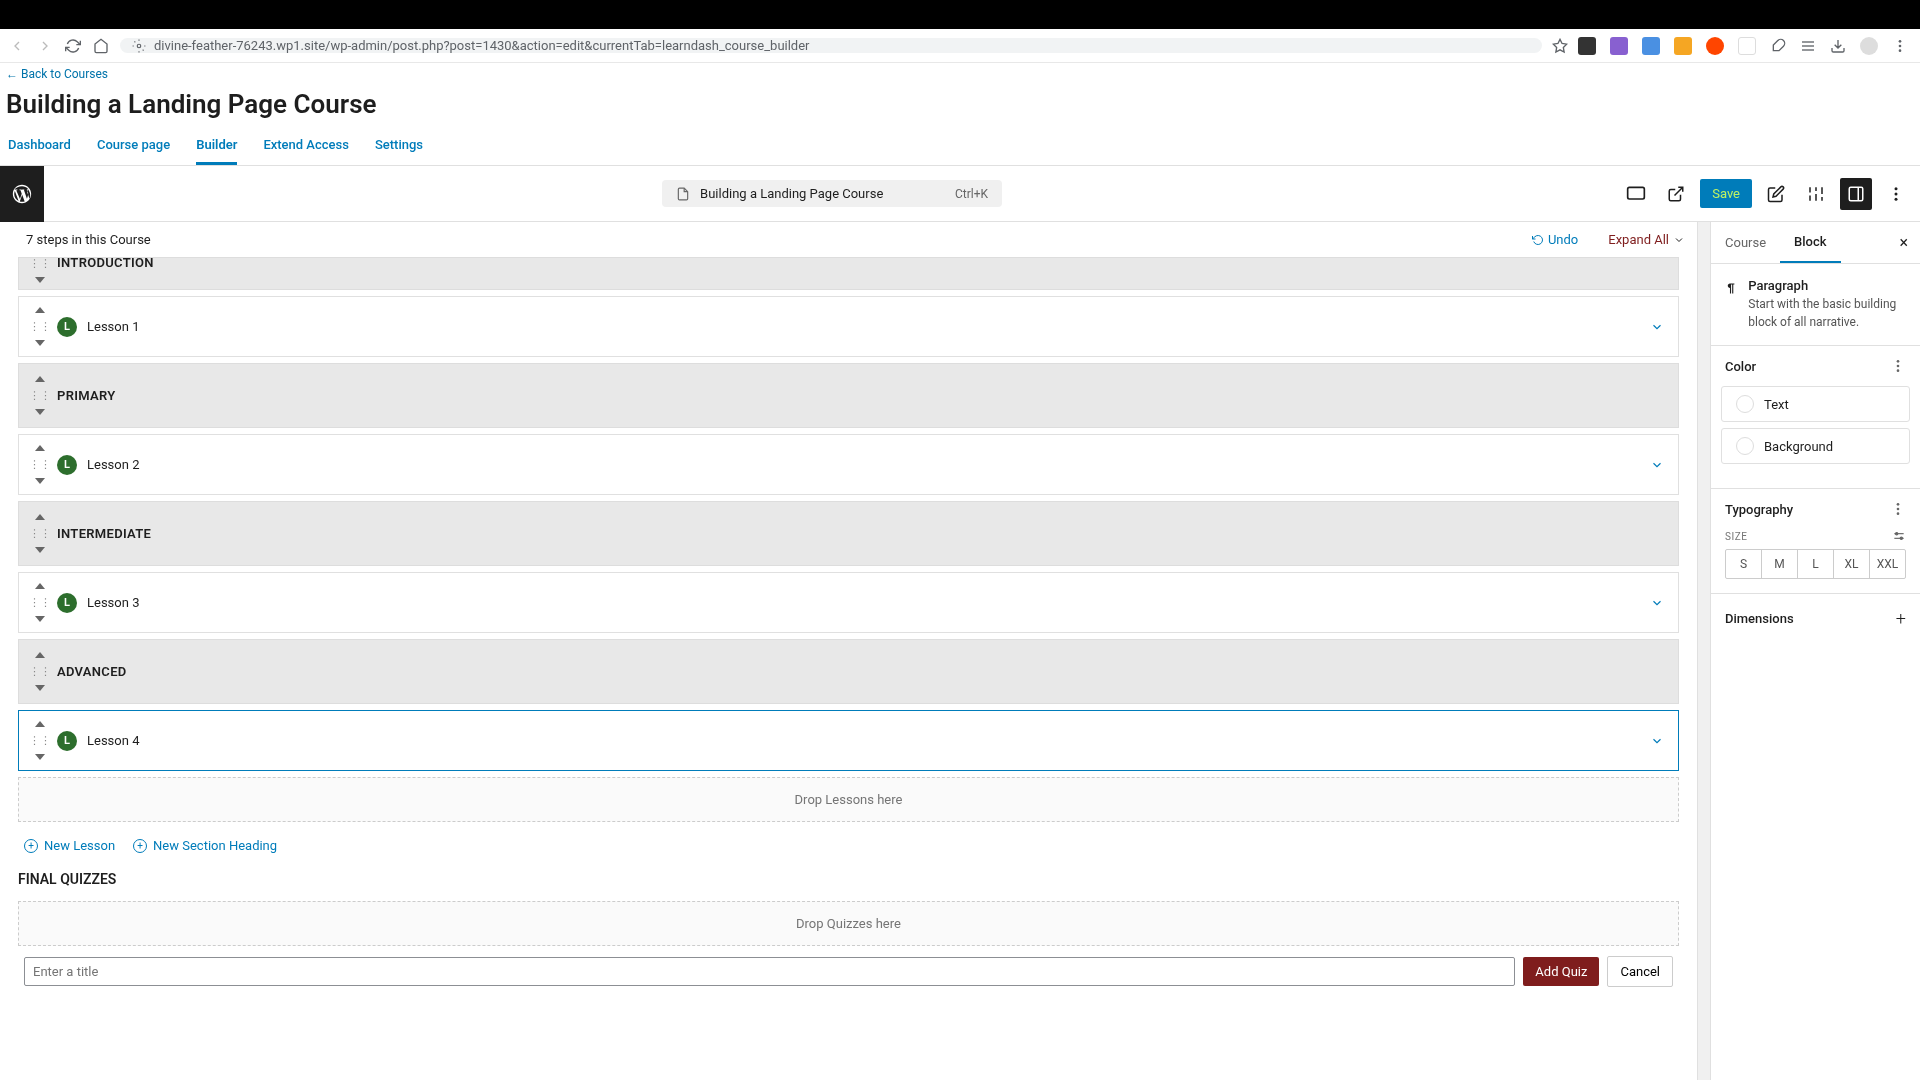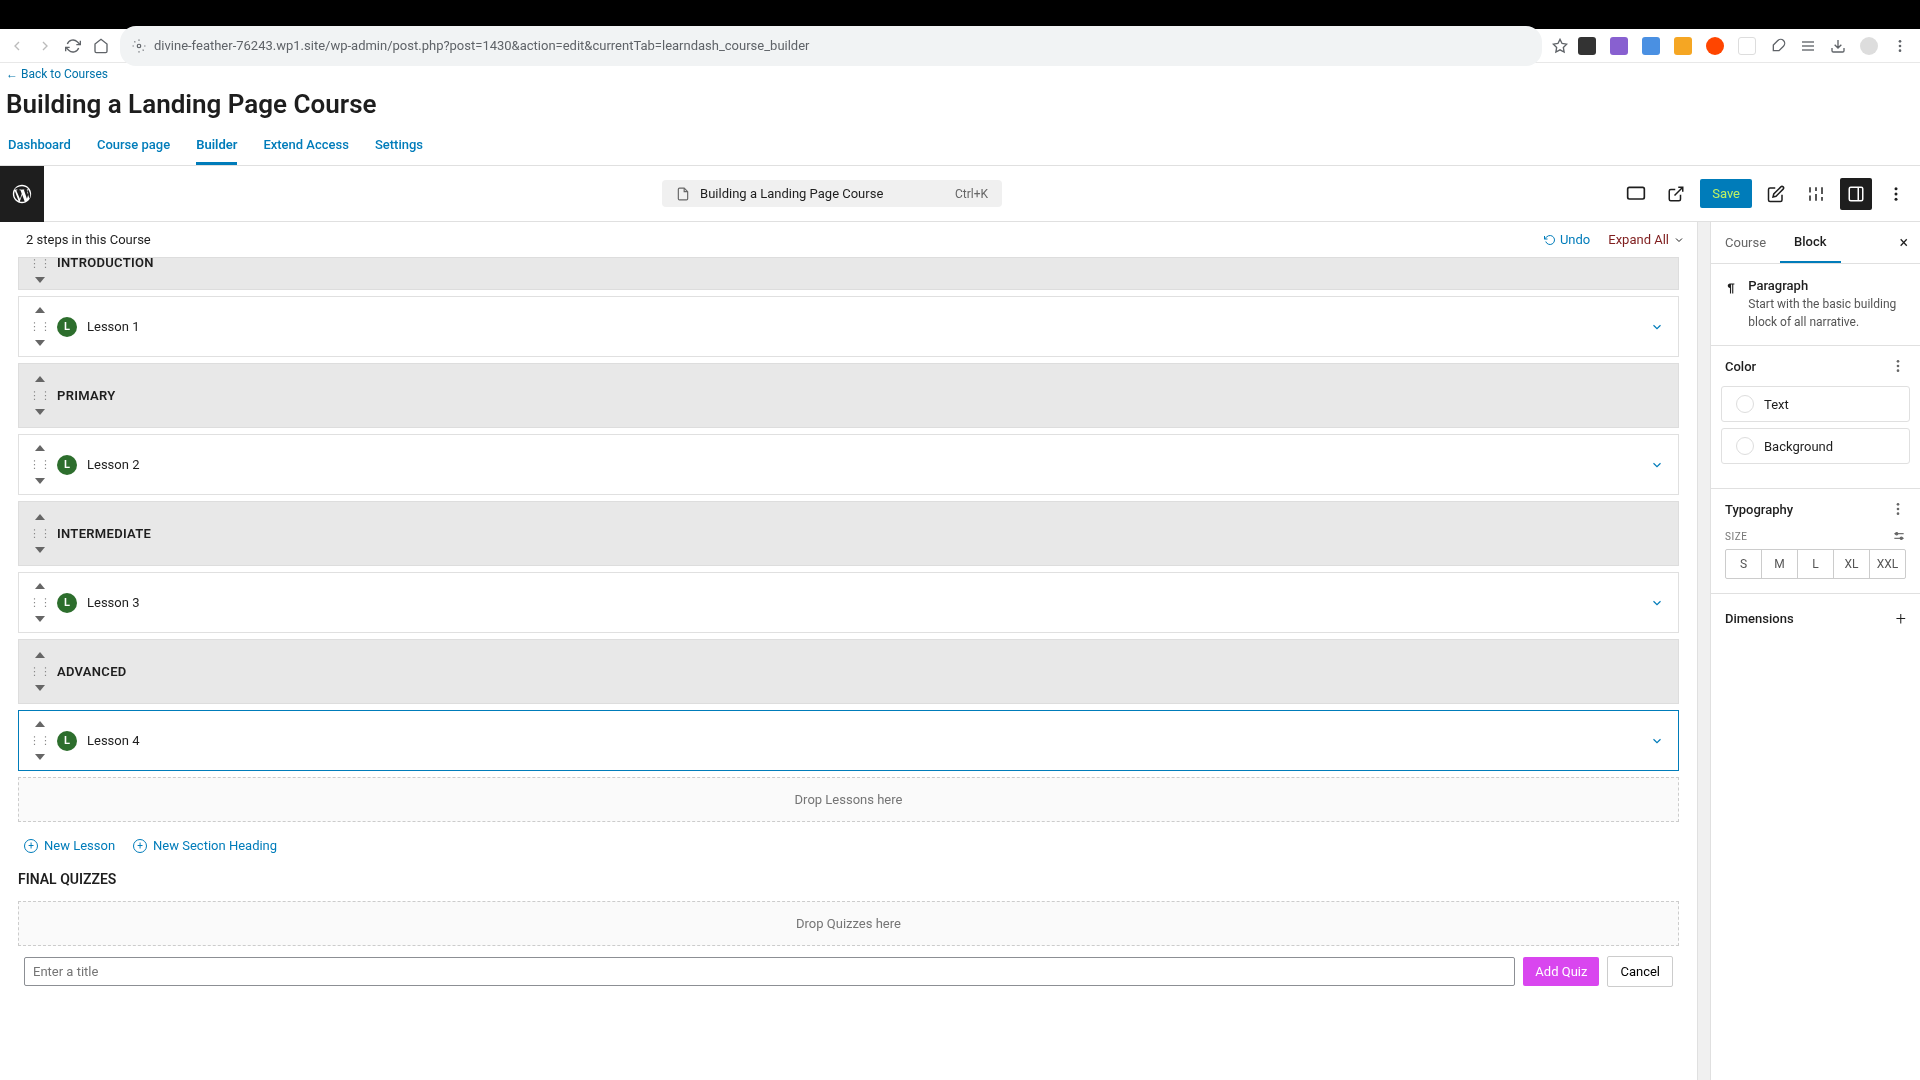--- a/index.html
+++ b/index.html
@@ -1,21 +1,21 @@
 <!DOCTYPE html>
 <html><head>
 <meta charset="utf-8">
 <style>
 *{margin:0;padding:0;box-sizing:border-box;font-family:-apple-system,BlinkMacSystemFont,"Segoe UI",Roboto,sans-serif}
 body{background:#fff;font-size:13px;color:#1e1e1e;overflow:hidden}
 .browser-chrome{height:29px;background:#000}
 .browser-bar{height:34px;background:#fff;display:flex;align-items:center;padding:0 8px;gap:10px;border-bottom:1px solid #e8e8e8}
 .nav-arrow{width:18px;height:18px;display:flex;align-items:center;justify-content:center;cursor:pointer}
 .nav-arrow svg{width:16px;height:16px}
-.addr-bar{flex:1;display:flex;align-items:center;background:#f1f3f4;border-radius:16px;height:40px;padding:0 12px;gap:8px;color:#5f6368;font-size:13px}
+.addr-bar{flex:1;display:flex;align-items:center;background:#f1f3f4;border-radius:16px;height:15px;padding:0 12px;gap:8px;color:#5f6368;font-size:13px}
 .ext-icons{display:flex;gap:14px;align-items:center;margin-right:4px}
 .ext-icon{width:18px;height:18px;border-radius:3px}
 .back-link{padding:4px 6px;font-size:12px}
 .back-link a{color:#0073aa;text-decoration:none}
 .page-title{font-size:26px;font-weight:600;padding:4px 6px 10px}
 .tabs{display:flex;gap:26px;padding:0 8px;border-bottom:1px solid #e0e0e0}
 .tab{padding:8px 0 10px;color:#007cba;cursor:pointer;font-size:13px;font-weight:500}
 .tab.active{border-bottom:3px solid #007cba;font-weight:600}
 .editor-header{height:56px;display:flex;align-items:center;background:#fff;border-bottom:1px solid #e0e0e0}
 .wp-logo{width:44px;height:56px;background:#1e1e1e;display:flex;align-items:center;justify-content:center;color:#fff}
@@ -24,42 +24,42 @@
 .search-pill{display:flex;align-items:center;background:#f0f0f0;border-radius:4px;padding:6px 14px;gap:10px;min-width:340px}
 .search-pill .shortcut{margin-left:auto;color:#666;font-size:12px}
 .header-right{display:flex;align-items:center;gap:8px;padding-right:8px}
 .icon-btn{width:32px;height:32px;display:flex;align-items:center;justify-content:center;border-radius:2px;cursor:pointer}
 .icon-btn.dark{background:#1e1e1e;color:#fff}
 .save-btn{background:#007cba;color:#bef264;padding:7px 12px;border-radius:2px;border:none;font-size:13px;cursor:pointer}
 .main-area{display:flex;height:calc(100vh - 29px - 34px - 24px - 40px - 36px - 56px);position:relative}
 .builder-col{flex:1;overflow-y:auto;padding:0;border-right:1px solid #e0e0e0;position:relative}
 .scrollbar-track{width:12px;background:#f0f0f0}
 .builder-top{display:flex;justify-content:space-between;align-items:center;padding:10px 12px 10px 26px;font-size:13px}
-.builder-actions{display:flex;gap:18px;align-items:center}
+.builder-actions{display:flex;gap:30px;align-items:center}
 .undo-link{color:#007cba;display:flex;align-items:center;gap:4px;cursor:pointer}
 .expand-link{color:#7f1d1d;display:flex;align-items:center;gap:4px;cursor:pointer}
 .section-header{background:#e8e8e8;padding:12px 14px;display:flex;align-items:center;gap:10px;border:1px solid #ddd;margin:0 18px;position:relative}
 .section-header.cut{padding-top:0;padding-bottom:6px}
 .section-title{font-weight:600;font-size:13px;letter-spacing:0.3px}
 .lesson-row{background:#fff;border:1px solid #e0e0e0;margin:6px 18px;padding:10px 14px;display:flex;align-items:center;gap:10px;position:relative}
 .lesson-row.selected{border:1.5px solid #007cba}
 .drag-handle{display:flex;flex-direction:column;gap:8px;align-items:center;width:14px}
 .chev-up,.chev-down{width:10px;height:6px}
 .grip{font-size:11px;color:#888;line-height:1}
 .lesson-badge{width:20px;height:20px;background:#2d6e2d;color:#fff;border-radius:50%;display:flex;align-items:center;justify-content:center;font-size:11px;font-weight:600}
 .lesson-name{font-size:13px}
 .row-chevron{margin-left:auto;color:#007cba}
 .drop-zone{margin:6px 18px;border:1px dashed #ccc;background:#fafafa;padding:14px;text-align:center;color:#757575;font-size:13px}
 .add-links{display:flex;gap:18px;padding:10px 24px}
 .add-link{color:#007cba;display:flex;align-items:center;gap:6px;cursor:pointer;font-size:13px}
 .plus-circle{width:14px;height:14px;border:1.5px solid #007cba;border-radius:50%;display:flex;align-items:center;justify-content:center;font-size:10px;line-height:1}
 .final-title{font-weight:600;padding:8px 18px;font-size:14px}
 .quiz-input-row{display:flex;gap:8px;padding:4px 24px 0;align-items:center}
 .quiz-input{flex:1;border:1px solid #8c8f94;padding:6px 8px;font-size:13px;border-radius:2px}
-.add-quiz-btn{background:#d946ef;color:#fff;border:none;padding:7px 12px;border-radius:2px;font-size:13px;cursor:pointer}
+.add-quiz-btn{background:#7f1d1d;color:#fff;border:none;padding:7px 12px;border-radius:2px;font-size:13px;cursor:pointer}
 .cancel-btn{background:#fff;border:1px solid #ccc;padding:7px 12px;border-radius:2px;font-size:13px;cursor:pointer}
 .sidebar{width:210px;background:#fff;border-left:1px solid #e0e0e0;overflow:hidden}
 .sidebar-tabs{display:flex;border-bottom:1px solid #e0e0e0;align-items:center}
 .sidebar-tab{padding:12px 14px;font-size:13px;cursor:pointer;color:#666}
 .sidebar-tab.active{border-bottom:2px solid #007cba;color:#1e1e1e;font-weight:500}
 .sidebar-close{margin-left:auto;padding:0 12px;cursor:pointer;font-size:16px}
 .block-info{padding:14px;display:flex;gap:10px;border-bottom:1px solid #e0e0e0}
 .block-info-text{font-size:12px;color:#555;line-height:1.5}
 .block-info-title{font-weight:500;color:#1e1e1e;font-size:13px;margin-bottom:2px}
 .panel-section{border-bottom:1px solid #e0e0e0}
@@ -204,21 +204,21 @@
           <circle cx="12" cy="12" r="2"></circle>
           <circle cx="12" cy="19" r="2"></circle>
         </svg>
       </div>
   </div>
 </div>
 
 <div class="main-area">
   <div class="builder-col">
     <div class="builder-top">
-      <span>2 steps in this Course</span>
+      <span>7 steps in this Course</span>
       <div class="builder-actions">
         <span class="undo-link">
             <svg width="12" height="12" viewBox="0 0 24 24" fill="none" stroke="#007cba" stroke-width="2">
               <polyline points="1 4 1 10 7 10"></polyline>
               <path d="M3.51 15a9 9 0 102.13-9.36L1 10"></path>
             </svg>
             <span>Undo</span>
           </span>
         <span class="expand-link">
             <span>Expand All</span>

